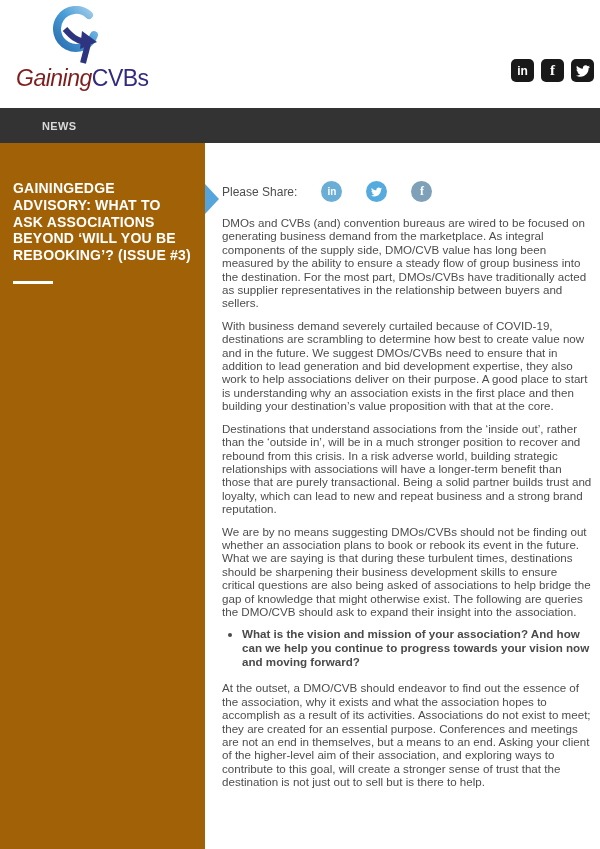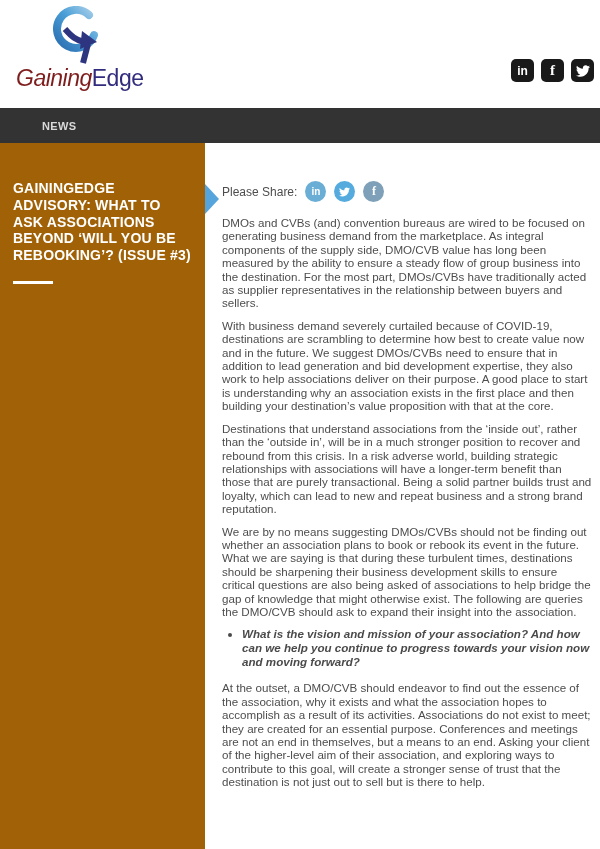--- a/index.html
+++ b/index.html
@@ -30,31 +30,31 @@
   .sidebar { position:relative; width:205px; background:#a16207; flex:0 0 205px; }
   .sidebar-title { padding:37px 14px 0 13px; color:#ffffff; font-size:14px; font-weight:bold;
                    line-height:16.8px; letter-spacing:0.2px; }
   .sidebar-rule { width:40px; height:3px; background:#ffffff; margin:17px 0 0 13px; }
   .sidebar-arrow { position:absolute; left:205px; top:41px; width:0; height:0;
                    border-top:15px solid transparent; border-bottom:15px solid transparent;
                    border-left:14px solid #55a4db; }
 
   
   .content { flex:1; padding:38px 8px 0 17px; color:#4d4d4d; }
-  .share-row { display:flex; align-items:center; gap:8px; margin-bottom:14px; }
+  .share-row { display:flex; align-items:center; gap:24px; margin-bottom:14px; }
   .share-label { font-size:12px; color:#4d4d4d; }
   .circle-icon { width:21px; height:21px; border-radius:50%; color:#fff; display:flex;
                  align-items:center; justify-content:center; cursor:pointer; flex:0 0 21px; }
   .circle-icon.linkedin { background:#6aaed6; font-weight:bold; font-size:10px; }
   .circle-icon.twitter  { background:#55abde; }
   .circle-icon.facebook { background:#7ea0b8; font-weight:bold; font-size:12px;
                           font-family:"Liberation Serif",serif; }
   .article p { font-size:11.6px; line-height:13.4px; margin-bottom:9px; color:#4d4d4d; }
   .article ul { margin:4px 0 12px 20px; }
-  .article li { font-size:11.6px; line-height:14px; font-style:italic; font-weight:600;
+  .article li { font-size:11.6px; line-height:14px; font-weight:600;
                 color:#4a4a4a; margin-bottom:4px; }
 </style>
 </head>
 <body>
 
 <div class="page">
 
   <div class="header">
     <div class="logo">
       <svg class="logo-mark" width="58" height="60" viewBox="0 0 58 60">
@@ -64,21 +64,21 @@
             <stop offset="0.55" stop-color="#4a9fd8"></stop>
             <stop offset="1" stop-color="#a8cfe9"></stop>
           </linearGradient>
         </defs>
         <path d="M 41 9 A 19 19 0 1 0 46 29" fill="none" stroke="url(#lg1)" stroke-width="8" stroke-linecap="round"></path>
         <path d="M 17 23 C 24 31 28 34 36 36" fill="none" stroke="#2e3580" stroke-width="6"></path>
         <polygon points="34,25 49,36 32,43" fill="#2e3580"></polygon>
         <path d="M 40 38 L 35 57" fill="none" stroke="#2e3580" stroke-width="6"></path>
       </svg>
       <div class="logo-text">
-        <span class="logo-word1">Gaining</span><span class="logo-word2">Edge</span>
+        <span class="logo-word1">Gaining</span><span class="logo-word2">CVBs</span>
       </div>
     </div>
 
     <div class="header-social">
       <div class="sq-icon">in</div>
       <div class="sq-icon" style="font-family:'Liberation Serif',serif; font-size:15px;">f</div>
       <div class="sq-icon">
         <svg width="14" height="12" viewBox="0 0 24 20" fill="#ffffff">
           <path d="M23.9 2.6c-.9.4-1.8.7-2.8.8 1-.6 1.8-1.6 2.2-2.7-1 .6-2 1-3.1 1.2C19.3.9 18 .3 16.6.3c-2.7 0-4.9 2.2-4.9 4.9 0 .4 0 .8.1 1.1C7.7 6.1 4.1 4.2 1.6 1.2c-.4.7-.7 1.6-.7 2.5 0 1.7.9 3.2 2.2 4.1-.8 0-1.6-.2-2.2-.6v.1c0 2.4 1.7 4.4 3.9 4.8-.4.1-.8.2-1.3.2-.3 0-.6 0-.9-.1.6 2 2.4 3.4 4.6 3.4-1.7 1.3-3.8 2.1-6.1 2.1H0c2.2 1.4 4.8 2.2 7.6 2.2 9.1 0 14-7.5 14-14v-.6c1-.7 1.8-1.6 2.3-2.7z"></path>
         </svg>

